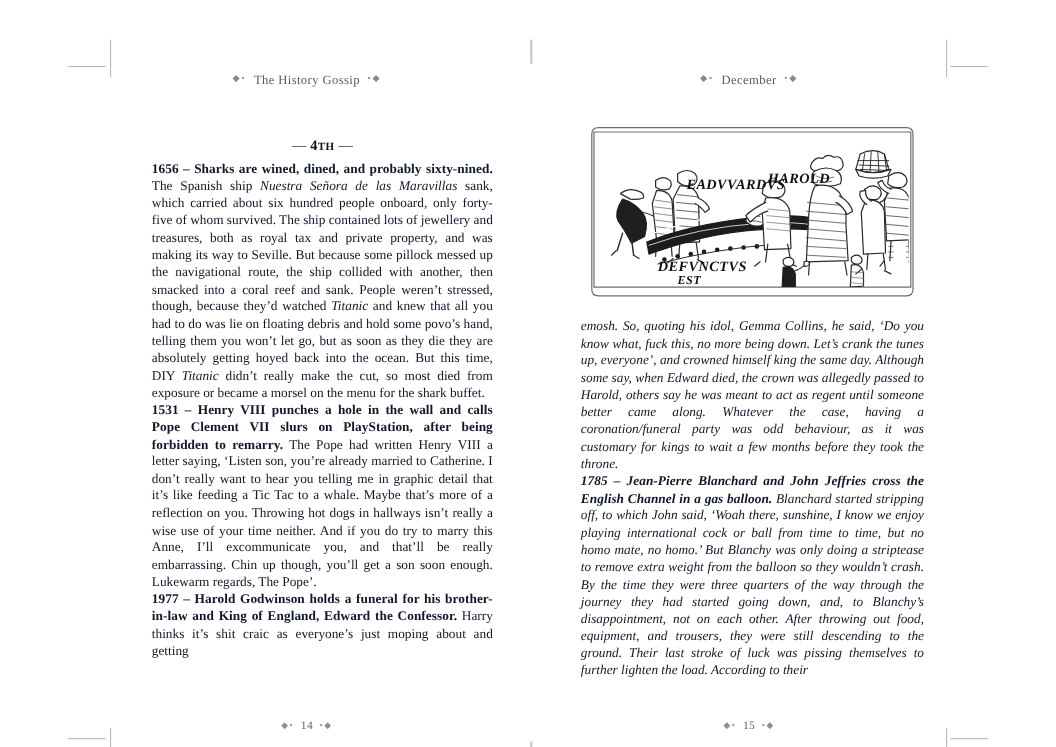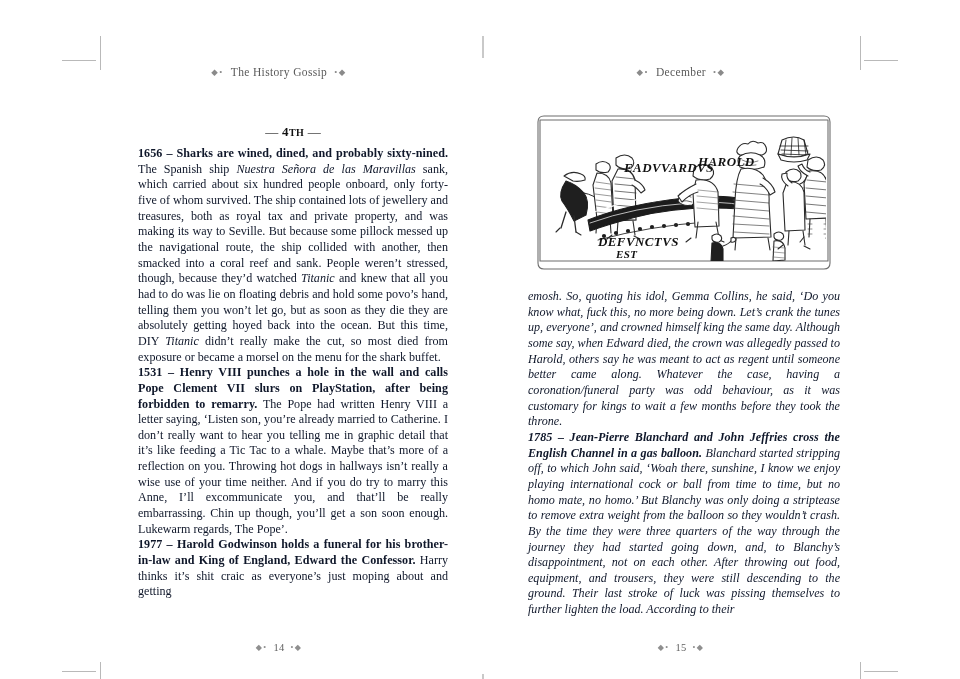--- a/index.html
+++ b/index.html
@@ -100,21 +100,21 @@
     text-justify: inter-word;
     hyphens: auto;
     -webkit-hyphens: auto;
     color: #0f172a;
   }
   p.body b { font-weight: bold; letter-spacing: 0.05px; }
   p.body i { font-style: italic; }
 
   .folio {
     position: absolute;
-    bottom: 13px;
+    bottom: 0;
     left: 0;
     width: 382px;
     text-align: center;
     font-size: 10.5px;
     color: #5f5f5f;
     white-space: nowrap;
   }
   .folio .orn {
     font-size: 8px;
     color: #8f8f8f;

